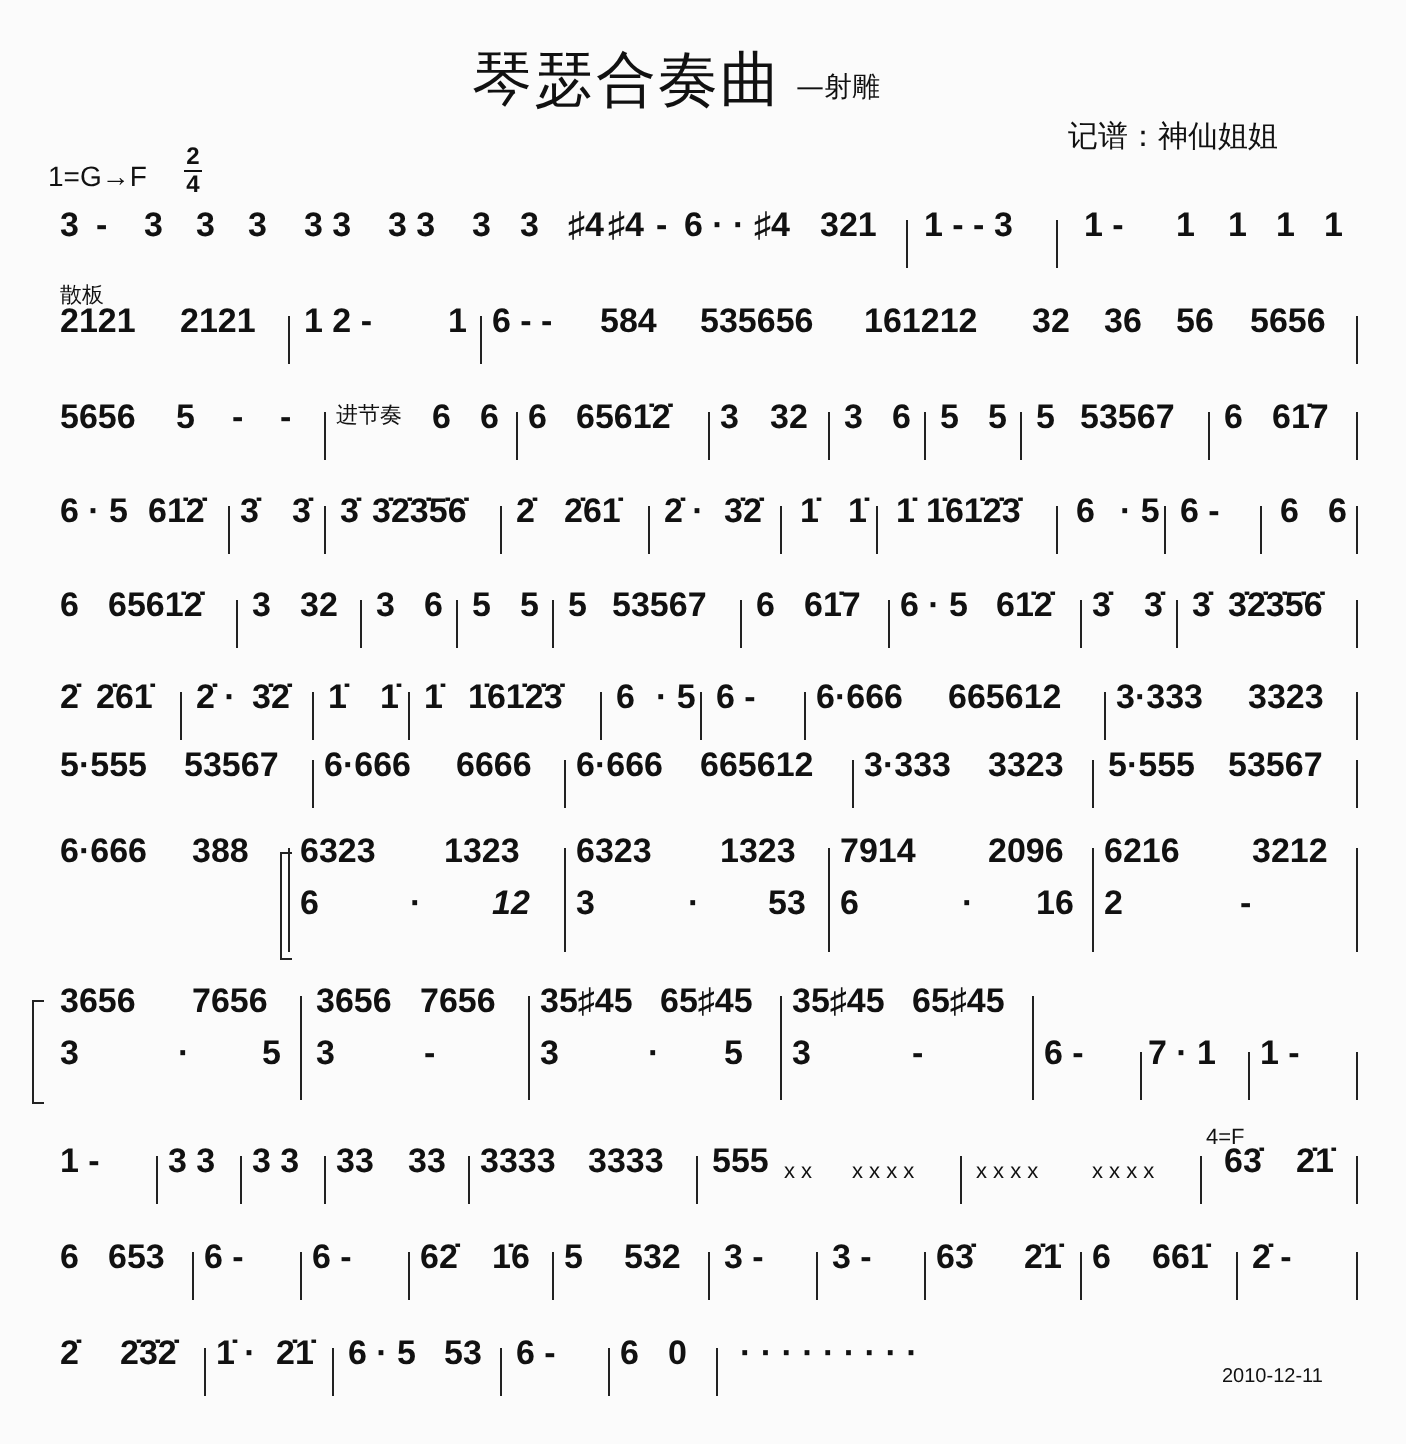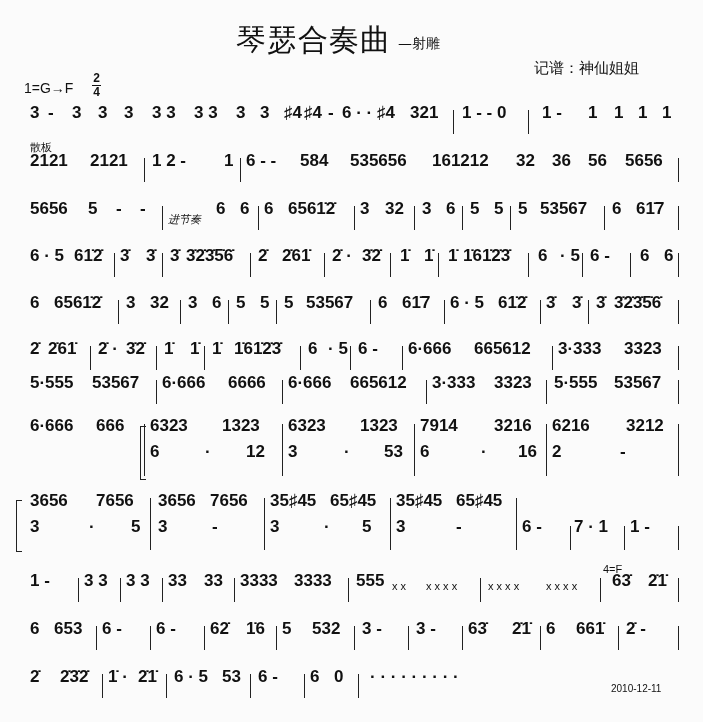--- a/index.html
+++ b/index.html
@@ -24,39 +24,39 @@
 <div class="subtitle">—射雕</div>
 <div class="transcriber">记谱：神仙姐姐</div>
 <div class="key">1=G→F</div>
 <div class="timesig">
   <span>2</span>
   <span class="bar"></span>
   <span>4</span>
 </div>
 
 <div class="ann" style="left:30px;top:140px;">散板</div>
-<div class="ann" style="left:168px;top:212px;font-style:italic;">进节奏</div>
+<div class="ann" style="left:168px;top:200px;">进节奏</div>
 <div class="ann" style="left:603px;top:563px;font-family:'Liberation Sans',sans-serif;">4=F</div>
 
 <div id="score">
     <span class="tok" style="left: 30px; top: 104px;">3</span>
     <span class="tok" style="left: 48px; top: 104px;">-</span>
     <span class="tok" style="left: 72px; top: 104px;">3</span>
     <span class="tok" style="left: 98px; top: 104px;">3</span>
     <span class="tok" style="left: 124px; top: 104px;">3</span>
     <span class="tok" style="left: 152px; top: 104px;">3 3</span>
     <span class="tok" style="left: 194px; top: 104px;">3 3</span>
     <span class="tok" style="left: 236px; top: 104px;">3</span>
     <span class="tok" style="left: 260px; top: 104px;">3</span>
     <span class="tok" style="left: 284px; top: 104px;">♯4</span>
     <span class="tok" style="left: 304px; top: 104px;">♯4</span>
     <span class="tok" style="left: 328px; top: 104px;">-</span>
     <span class="tok" style="left: 342px; top: 104px;">6 · · ♯4</span>
     <span class="tok" style="left: 410px; top: 104px;">321</span>
-    <span class="tok" style="left: 462px; top: 104px;">1 - - 0</span>
+    <span class="tok" style="left: 462px; top: 104px;">1 - - 3</span>
     <span class="tok" style="left: 542px; top: 104px;">1 -</span>
     <span class="tok" style="left: 588px; top: 104px;">1</span>
     <span class="tok" style="left: 614px; top: 104px;">1</span>
     <span class="tok" style="left: 638px; top: 104px;">1</span>
     <span class="tok" style="left: 662px; top: 104px;">1</span>
     <span class="tok" style="left: 30px; top: 152px;">2121</span>
     <span class="tok" style="left: 90px; top: 152px;">2121</span>
     <span class="tok" style="left: 152px; top: 152px;">1 2 -</span>
     <span class="tok" style="left: 224px; top: 152px;">1</span>
     <span class="tok" style="left: 246px; top: 152px;">6 - -</span>
@@ -141,32 +141,32 @@
     <span class="tok" style="left: 92px; top: 374px;">53567</span>
     <span class="tok" style="left: 162px; top: 374px;">6·666</span>
     <span class="tok" style="left: 228px; top: 374px;">6666</span>
     <span class="tok" style="left: 288px; top: 374px;">6·666</span>
     <span class="tok" style="left: 350px; top: 374px;">665612</span>
     <span class="tok" style="left: 432px; top: 374px;">3·333</span>
     <span class="tok" style="left: 494px; top: 374px;">3323</span>
     <span class="tok" style="left: 554px; top: 374px;">5·555</span>
     <span class="tok" style="left: 614px; top: 374px;">53567</span>
     <span class="tok" style="left: 30px; top: 417px;">6·666</span>
-    <span class="tok" style="left: 96px; top: 417px;">666</span>
+    <span class="tok" style="left: 96px; top: 417px;">388</span>
     <span class="tok" style="left: 150px; top: 417px;">6323</span>
     <span class="tok" style="left: 222px; top: 417px;">1323</span>
     <span class="tok" style="left: 288px; top: 417px;">6323</span>
     <span class="tok" style="left: 360px; top: 417px;">1323</span>
     <span class="tok" style="left: 420px; top: 417px;">7914</span>
-    <span class="tok" style="left: 494px; top: 417px;">3216</span>
+    <span class="tok" style="left: 494px; top: 417px;">2096</span>
     <span class="tok" style="left: 552px; top: 417px;">6216</span>
     <span class="tok" style="left: 626px; top: 417px;">3212</span>
     <span class="tok" style="left: 150px; top: 443px;">6</span>
     <span class="tok" style="left: 205px; top: 443px;">·</span>
-    <span class="tok" style="left: 246px; top: 443px;">12</span>
+    <span class="tok" style="left: 246px; top: 443px; font-style: italic;">12</span>
     <span class="tok" style="left: 288px; top: 443px;">3</span>
     <span class="tok" style="left: 344px; top: 443px;">·</span>
     <span class="tok" style="left: 384px; top: 443px;">53</span>
     <span class="tok" style="left: 420px; top: 443px;">6</span>
     <span class="tok" style="left: 481px; top: 443px;">·</span>
     <span class="tok" style="left: 518px; top: 443px;">16</span>
     <span class="tok" style="left: 552px; top: 443px;">2</span>
     <span class="tok" style="left: 620px; top: 443px;">-</span>
     <span class="tok" style="left: 30px; top: 492px;">3656</span>
     <span class="tok" style="left: 96px; top: 492px;">7656</span>

